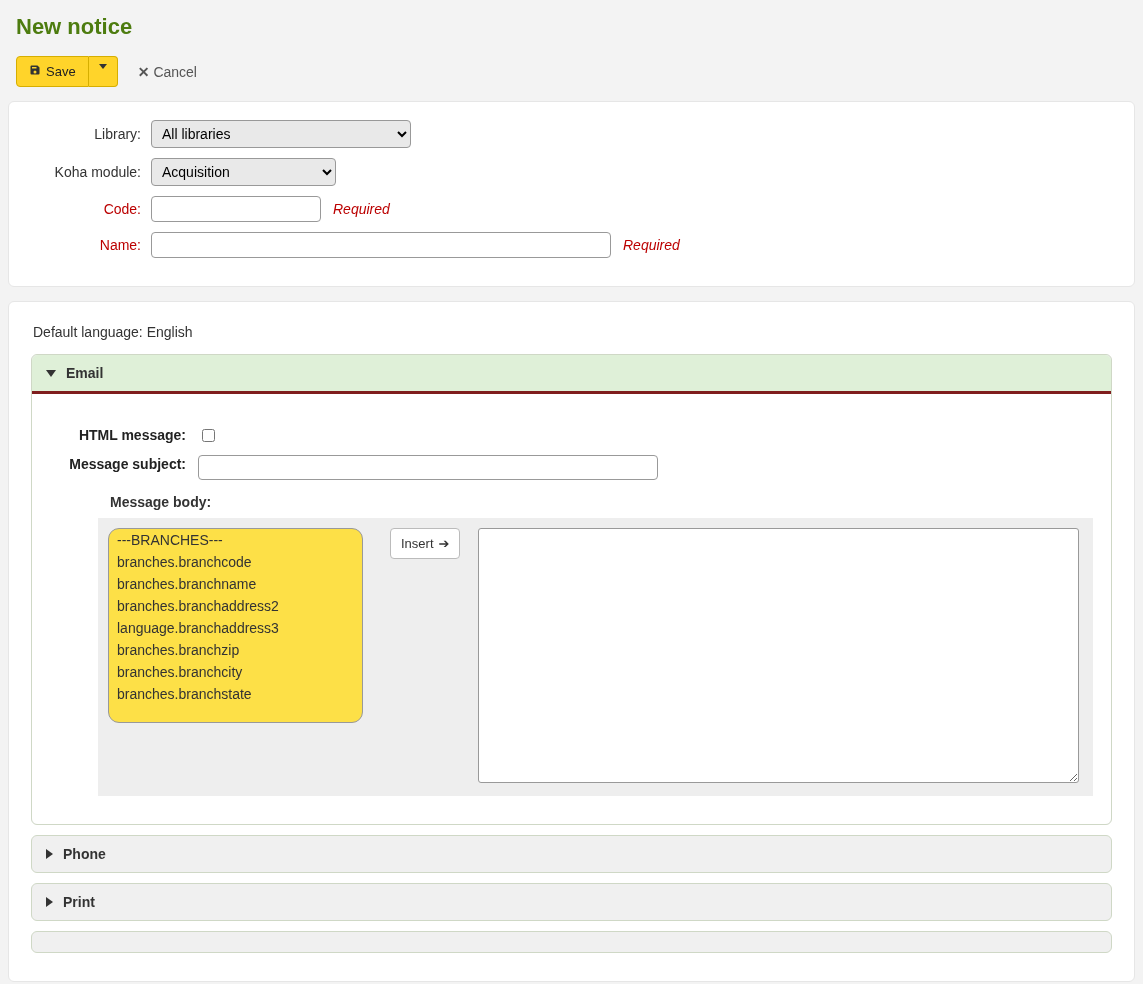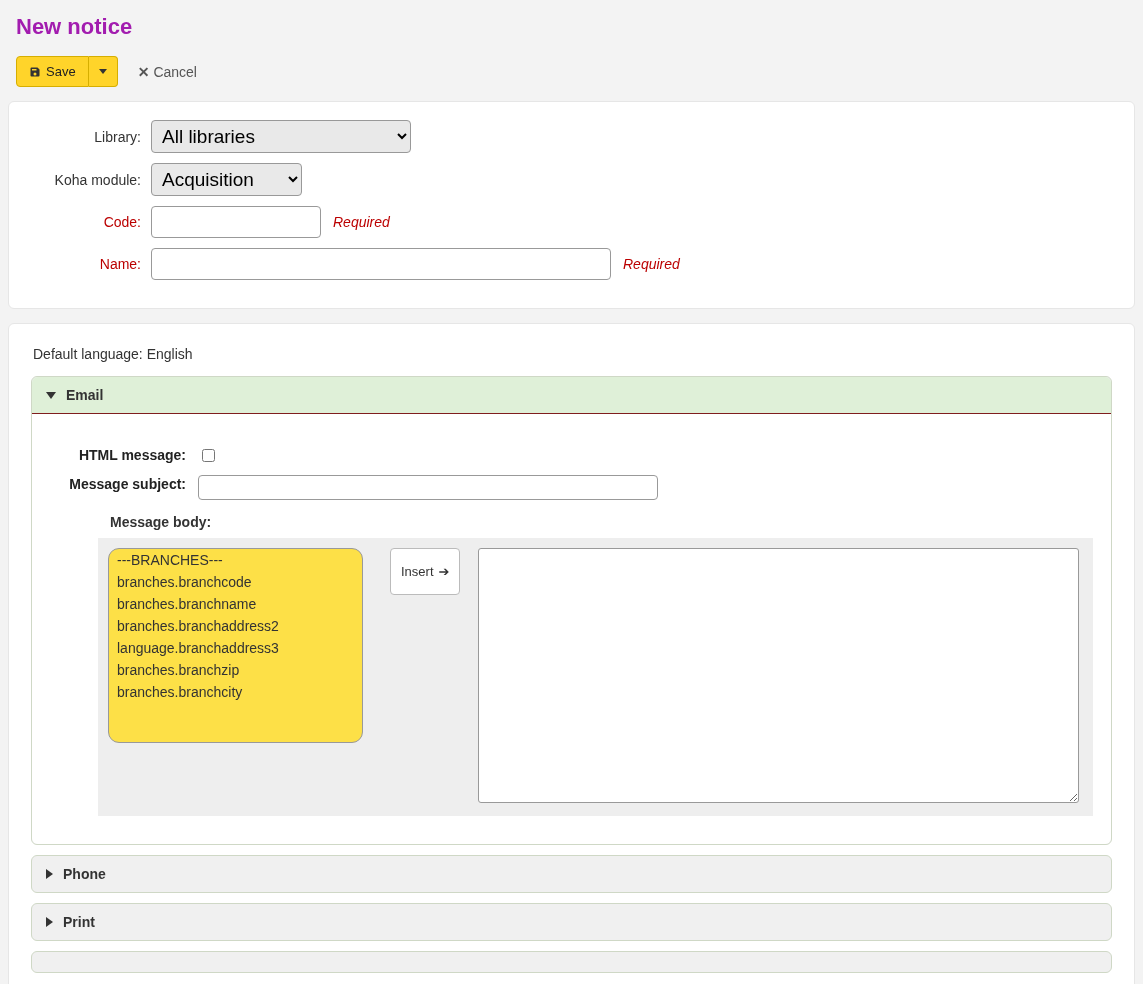--- a/index.html
+++ b/index.html
@@ -10,34 +10,33 @@
     background: #f3f3f3;
     color: #333;
   }
   .page {
     padding: 8px 8px 20px 8px;
   }
   h1 {
     font-size: 22px;
     font-weight: 700;
     margin: 6px 0 16px 8px;
-    color: #a21caf;
+    color: #4d7c0f;
   }
   .toolbar {
     display: flex;
     align-items: stretch;
     gap: 16px;
     margin: 0 0 14px 8px;
   }
   .btn-group {
     display: inline-flex;
   }
   .btn {
     display: inline-flex;
-    align-items: center;
     gap: 5px;
     background: #ffd42a;
     border: 1px solid #d6ae00;
     padding: 7px 12px;
     font-size: 13px;
     color: #222;
     cursor: pointer;
     border-radius: 4px 0 0 4px;
   }
   .btn.caret-btn {
@@ -76,47 +75,47 @@
     width: 120px;
     text-align: right;
     padding-right: 10px;
     font-weight: 400;
   }
   .form-row.required label { color: #b00; }
   .form-row select, .form-row input[type=text] {
     padding: 4px 6px;
     border: 1px solid #999;
     border-radius: 4px;
-    font-size: 19px;
+    font-size: 14px;
   }
   .form-row select { background: #e9e9e9; }
   .req-txt { color: #b00; font-style: italic; margin-left: 12px; }
   .sel-library { width: 260px; }
-  .sel-module  { width: 151px; }
+  .sel-module  { width: 185px; }
   .inp-code    { width: 170px; }
   .inp-name    { width: 460px; }
 
   .default-lang { margin: 4px 2px 14px 2px; }
 
   .accordion {
     border: 1px solid #cfd8c6;
     border-radius: 6px;
     margin-bottom: 10px;
     background: #f0f0f0;
   }
   .acc-header {
     display: flex;
     align-items: center;
     gap: 10px;
     padding: 10px 14px;
     font-weight: 700;
     color: #333;
     cursor: pointer;
   }
-  .accordion.open .acc-header { background: #dff0d8; border-bottom: 1px solid #7f1d1d; border-radius: 6px 6px 0 0; }
+  .accordion.open .acc-header { background: #dff0d8; border-bottom: 3px solid #7f1d1d; border-radius: 6px 6px 0 0; }
   .tri-down {
     width: 0; height: 0;
     border-left: 5px solid transparent;
     border-right: 5px solid transparent;
     border-top: 7px solid #333;
   }
   .tri-right {
     width: 0; height: 0;
     border-top: 5px solid transparent;
     border-bottom: 5px solid transparent;
@@ -164,21 +163,21 @@
     background: #eee;
     padding: 10px 12px;
     display: flex;
     align-items: flex-start;
     justify-content: center;
   }
   .insert-btn {
     background: #fff;
     border: 1px solid #bbb;
     border-radius: 4px;
-    padding: 15px 10px;
+    padding: 7px 10px;
     font-size: 13px;
     cursor: pointer;
     display: inline-flex;
     align-items: center;
     gap: 5px;
     color: #333;
   }
   .arrow-right {
     font-size: 13px;
   }
@@ -278,20 +277,21 @@
         <div class="body-editor">
           <div class="col-a">
             <div class="var-list" id="var-list">
                 <div class="opt">---BRANCHES---</div>
                 <div class="opt">branches.branchcode</div>
                 <div class="opt">branches.branchname</div>
                 <div class="opt">branches.branchaddress2</div>
                 <div class="opt">language.branchaddress3</div>
                 <div class="opt">branches.branchzip</div>
                 <div class="opt">branches.branchcity</div>
+                <div class="opt">branches.branchstate</div>
               </div>
           </div>
           <div class="col-b">
             <button class="insert-btn">
               <span>Insert</span>
               <span class="arrow-right">➔</span>
             </button>
           </div>
           <div class="col-c">
             <textarea class="msg-body" style=""></textarea>

